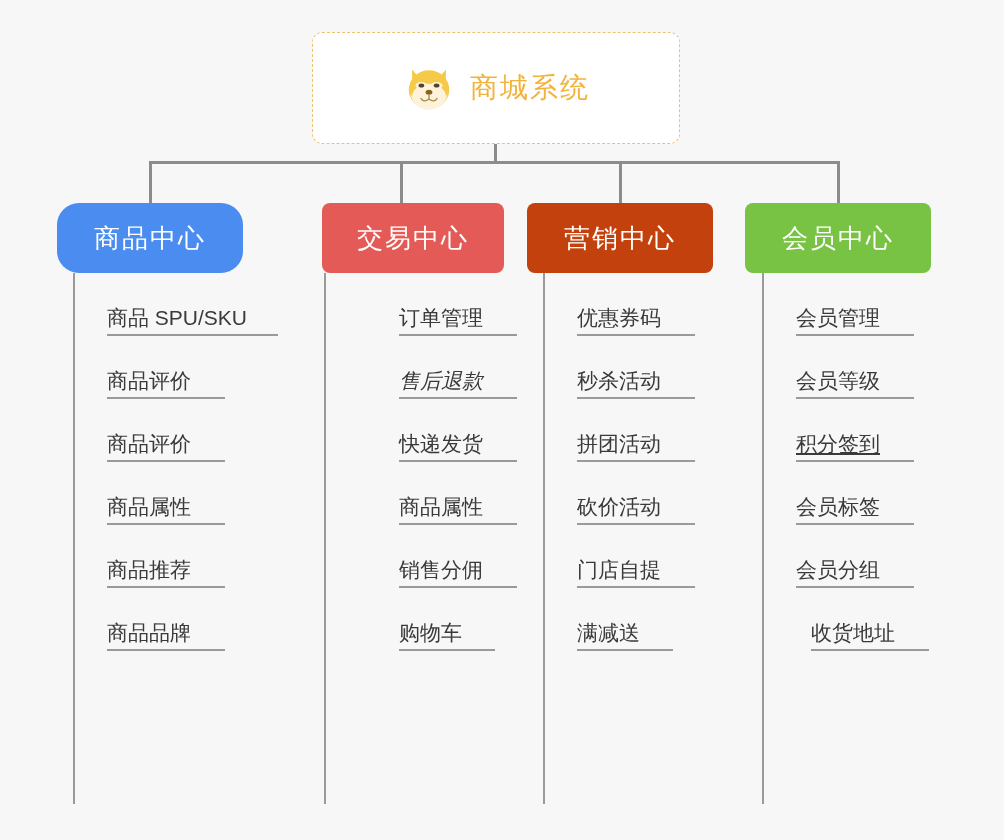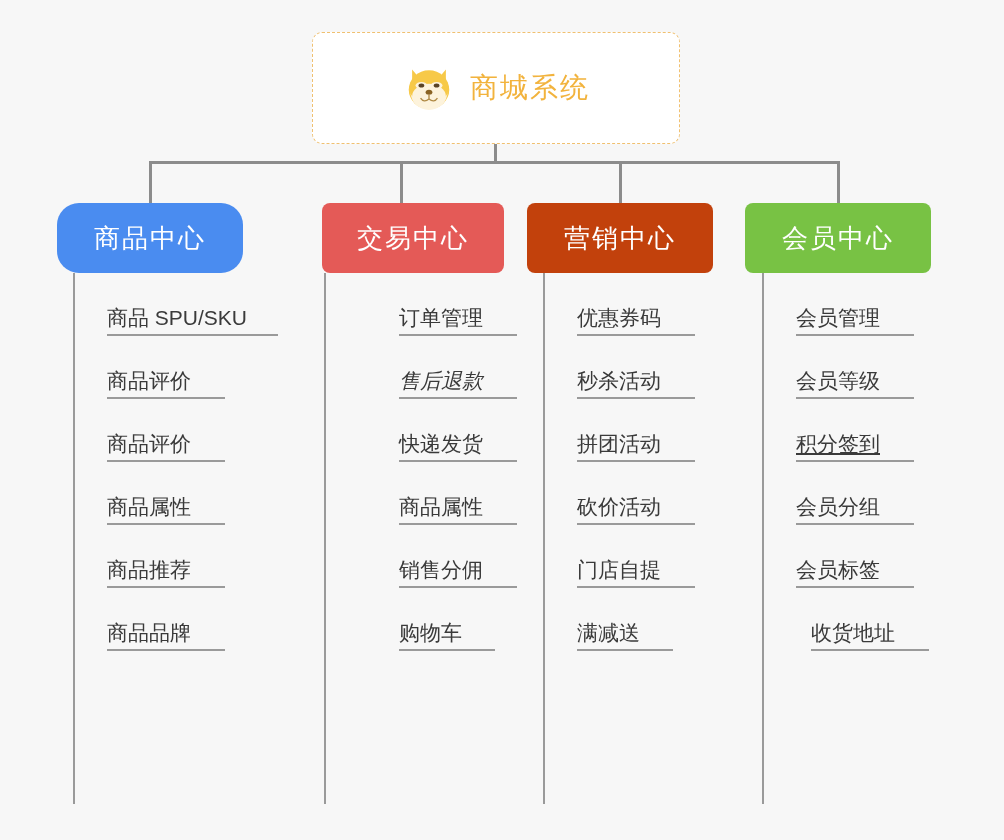--- a/index.html
+++ b/index.html
@@ -195,24 +195,24 @@
         <div class="leaf-item">
           <span class="leaf-label" style="min-width: 118px;">会员管理</span>
         </div>
         <div class="leaf-item">
           <span class="leaf-label" style="min-width: 118px;">会员等级</span>
         </div>
         <div class="leaf-item">
           <span class="leaf-label" style="min-width: 118px; text-decoration: underline;">积分签到</span>
         </div>
         <div class="leaf-item">
+          <span class="leaf-label" style="min-width: 118px;">会员标签</span>
+        </div>
+        <div class="leaf-item">
           <span class="leaf-label" style="min-width: 118px;">会员分组</span>
         </div>
         <div class="leaf-item">
-          <span class="leaf-label" style="min-width: 118px;">会员标签</span>
-        </div>
-        <div class="leaf-item">
           <span class="leaf-label" style="min-width: 118px; margin-left: 15px;">收货地址</span>
         </div>
       </div>
     </div>
 
 </div>
 
 </body></html>

